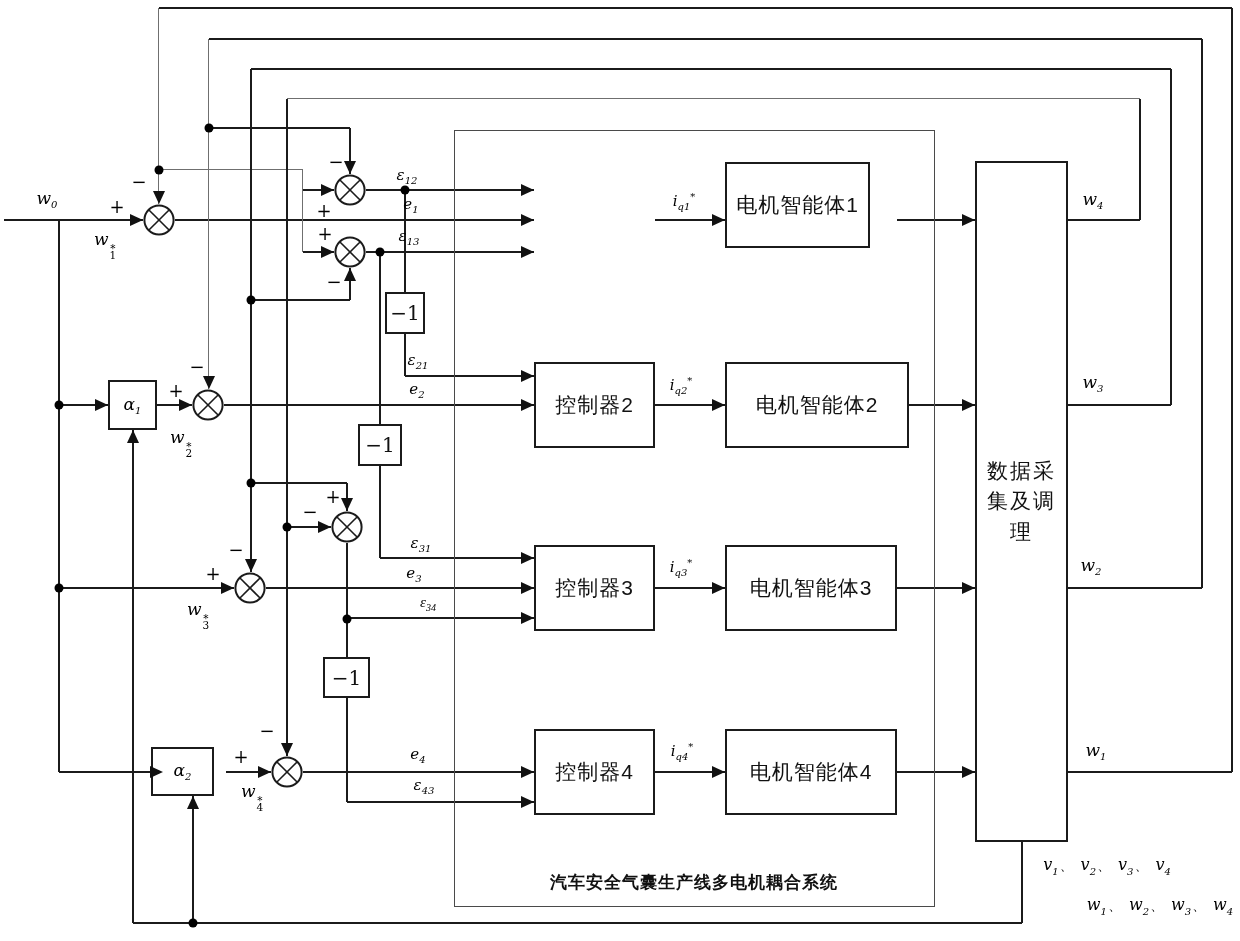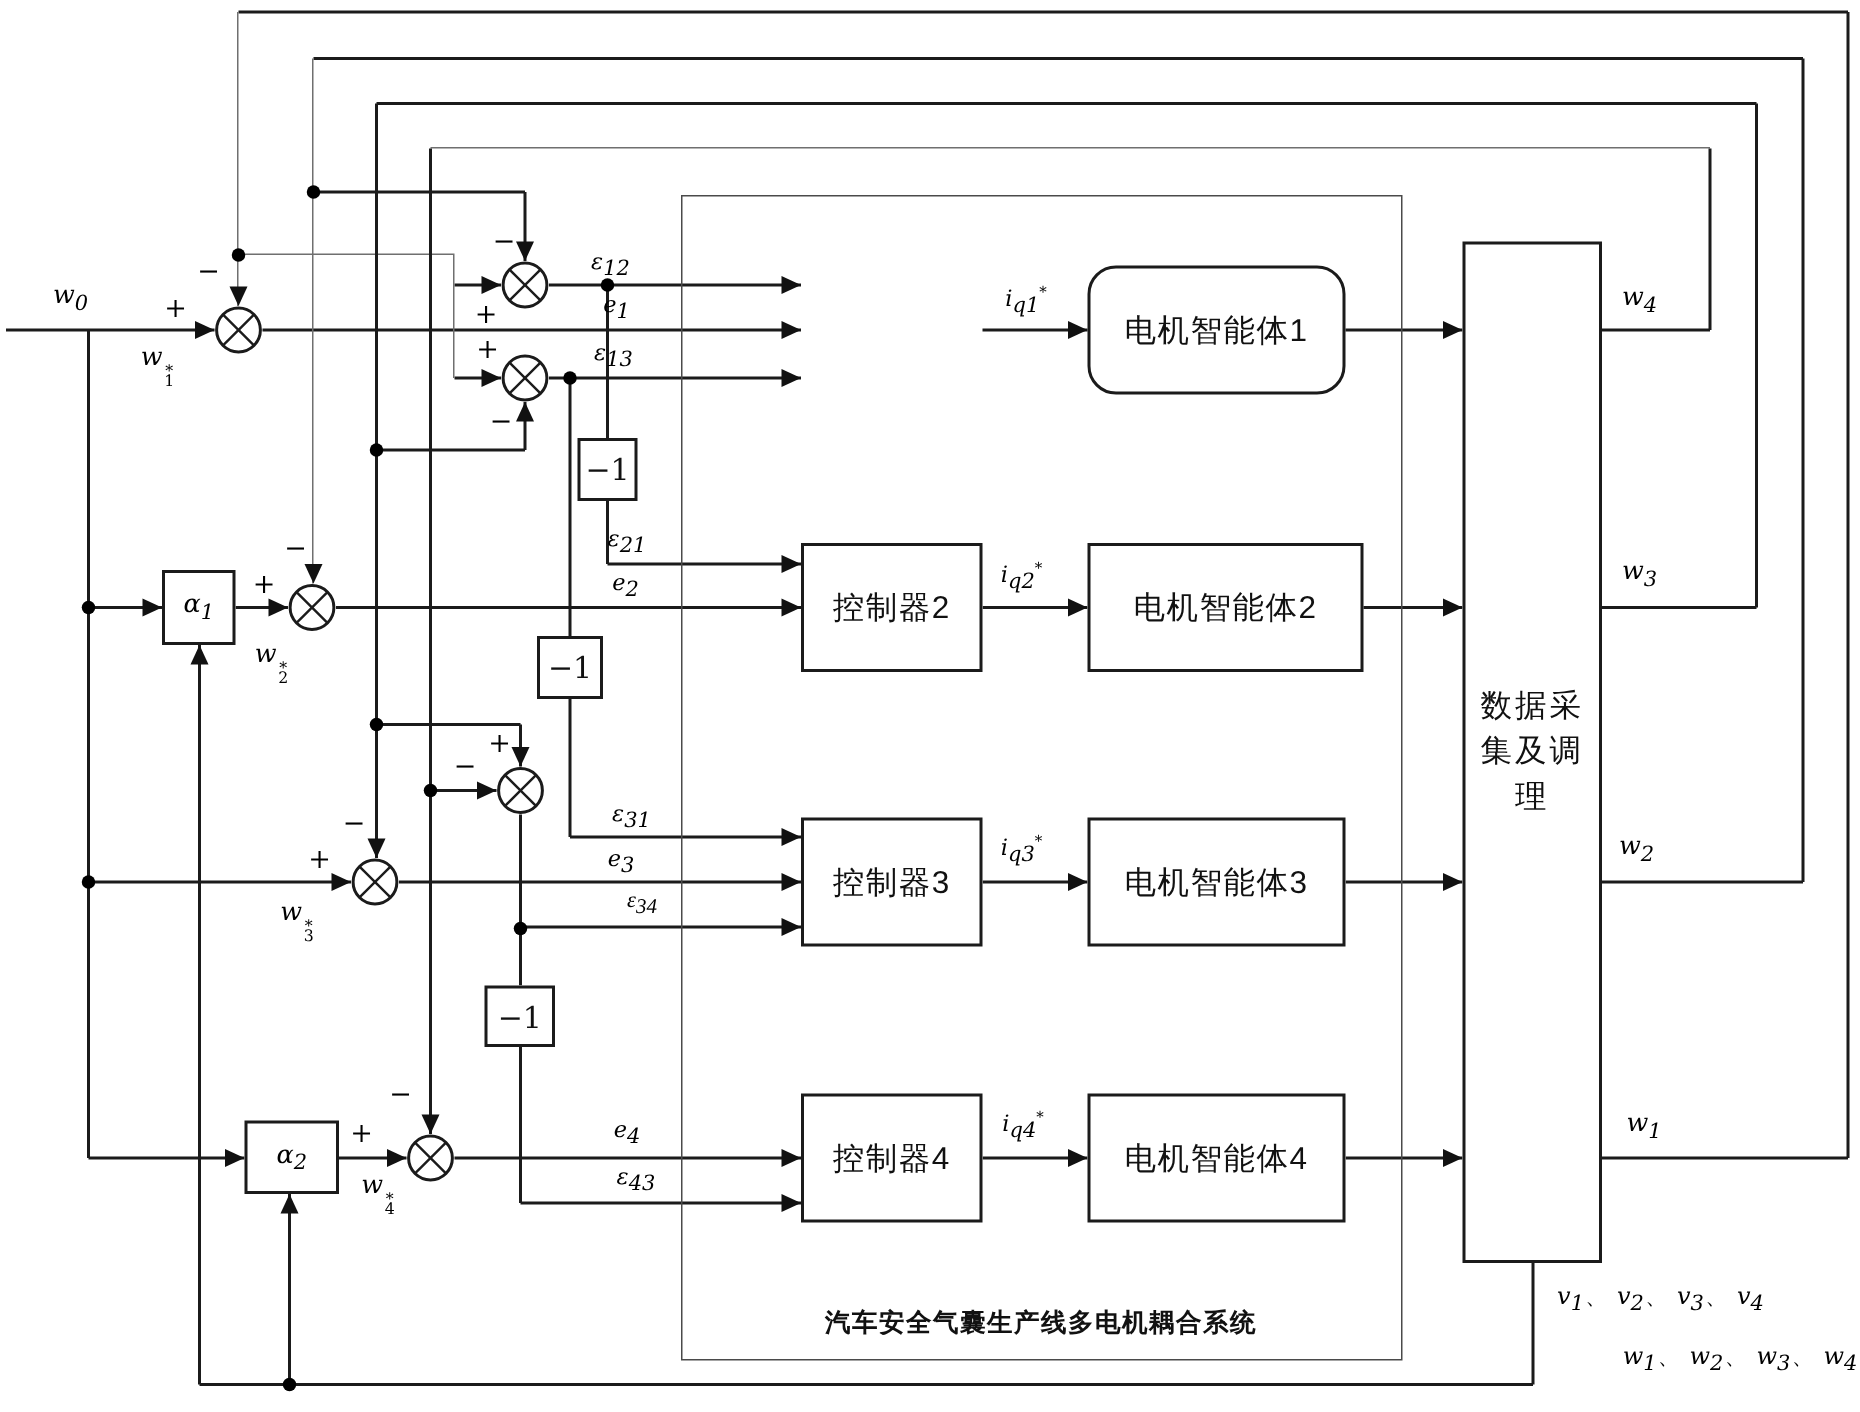--- a/index.html
+++ b/index.html
@@ -13,21 +13,21 @@
        display:flex;align-items:center;justify-content:center;text-align:center;}
   .box.sys{border:1px solid #4a4a4a;background:transparent;}
   .cn{font-size:21px;color:#111;letter-spacing:1px;white-space:nowrap;}
   .daqtxt{font-size:21px;color:#111;line-height:1.45;letter-spacing:2px;}
   .neg{font-family:"DejaVu Serif",serif;font-size:20px;color:#111;}
   .circ{position:absolute;width:32px;height:32px;box-sizing:border-box;}
   .dot{position:absolute;width:9px;height:9px;background:#000;border-radius:50%;transform:translate(-50%,-50%);}
   .arr{position:absolute;width:0;height:0;}
   .lbl{position:absolute;transform:translate(-50%,-50%);font-family:"DejaVu Serif",serif;
        font-style:italic;font-size:15px;color:#000;white-space:nowrap;}
-  .lbl sub{font-size:14px;}
+  .lbl sub{font-size:10px;}
   .lbl sup{font-size:10px;}
   .big{font-size:17px;}
   .sgn{font-family:"DejaVu Serif",serif;font-style:normal;font-size:18px;}
   .stk{display:inline-flex;flex-direction:column;align-items:center;vertical-align:-7px;
        line-height:0.62;font-size:10.5px;font-style:normal;margin-left:1px;}
   .syslabel{position:absolute;transform:translate(-50%,-50%);font-family:"Liberation Sans","DejaVu Sans",sans-serif;
        font-weight:bold;font-size:17px;color:#111;letter-spacing:1px;white-space:nowrap;}
   .blist{font-size:16px;}
   .blist .sep{font-style:normal;font-family:"Liberation Sans",sans-serif;margin:0 7px 0 1px;font-size:14px;}
   i.b{font-style:italic;}
@@ -93,21 +93,21 @@
     <div class="v" style="left: 346px; top: 698px; height: 104px;"></div>
     <div class="v" style="left: 132px; top: 430px; height: 493px;"></div>
     <div class="v" style="left: 192px; top: 796px; height: 127px;"></div>
     <div class="v" style="left: 1021px; top: 842px; height: 81px;"></div>
     <div class="v" style="left: 1139px; top: 99px; height: 121px;"></div>
     <div class="v" style="left: 1170px; top: 69px; height: 336px;"></div>
     <div class="v" style="left: 1201px; top: 39px; height: 549px;"></div>
     <div class="v" style="left: 1231px; top: 8px; height: 764px;"></div>
     <div class="box sys" style="left: 454px; top: 130px; width: 481px; height: 777px;"></div>
     <div class="syslabel" style="left: 694px; top: 882px;">汽车安全气囊生产线多电机耦合系统</div>
-    <div class="box" style="left: 725px; top: 177px; width: 172px; height: 86px; border-radius: 19px;">
+    <div class="box" style="left: 725px; top: 162px; width: 145px; height: 86px;">
       <span class="cn">电机智能体1</span>
     </div>
     <div class="box" style="left: 534px; top: 362px; width: 121px; height: 86px;">
       <span class="cn">控制器2</span>
     </div>
     <div class="box" style="left: 725px; top: 362px; width: 184px; height: 86px;">
       <span class="cn">电机智能体2</span>
     </div>
     <div class="box" style="left: 534px; top: 545px; width: 121px; height: 86px;">
       <span class="cn">控制器3</span>
@@ -124,21 +124,21 @@
     <div class="box" style="left: 975px; top: 161px; width: 93px; height: 681px;">
       <div class="daqtxt">
         <div>数据采</div>
         <div>集及调</div>
         <div>理</div>
       </div>
     </div>
     <div class="box" style="left: 108px; top: 380px; width: 49px; height: 50px;">
       <span class="lbl big" style="position:static;transform:none"><i class="b">α</i><sub>1</sub></span>
     </div>
-    <div class="box" style="left: 163px; top: 747px; width: 63px; height: 49px;">
+    <div class="box" style="left: 151px; top: 747px; width: 63px; height: 49px;">
       <span class="lbl big" style="position:static;transform:none"><i class="b">α</i><sub>2</sub></span>
     </div>
     <div class="box" style="left: 385px; top: 292px; width: 40px; height: 42px;">
       <span class="neg">−1</span>
     </div>
     <div class="box" style="left: 358px; top: 424px; width: 44px; height: 42px;">
       <span class="neg">−1</span>
     </div>
     <div class="box" style="left: 323px; top: 657px; width: 47px; height: 41px;">
       <span class="neg">−1</span>

